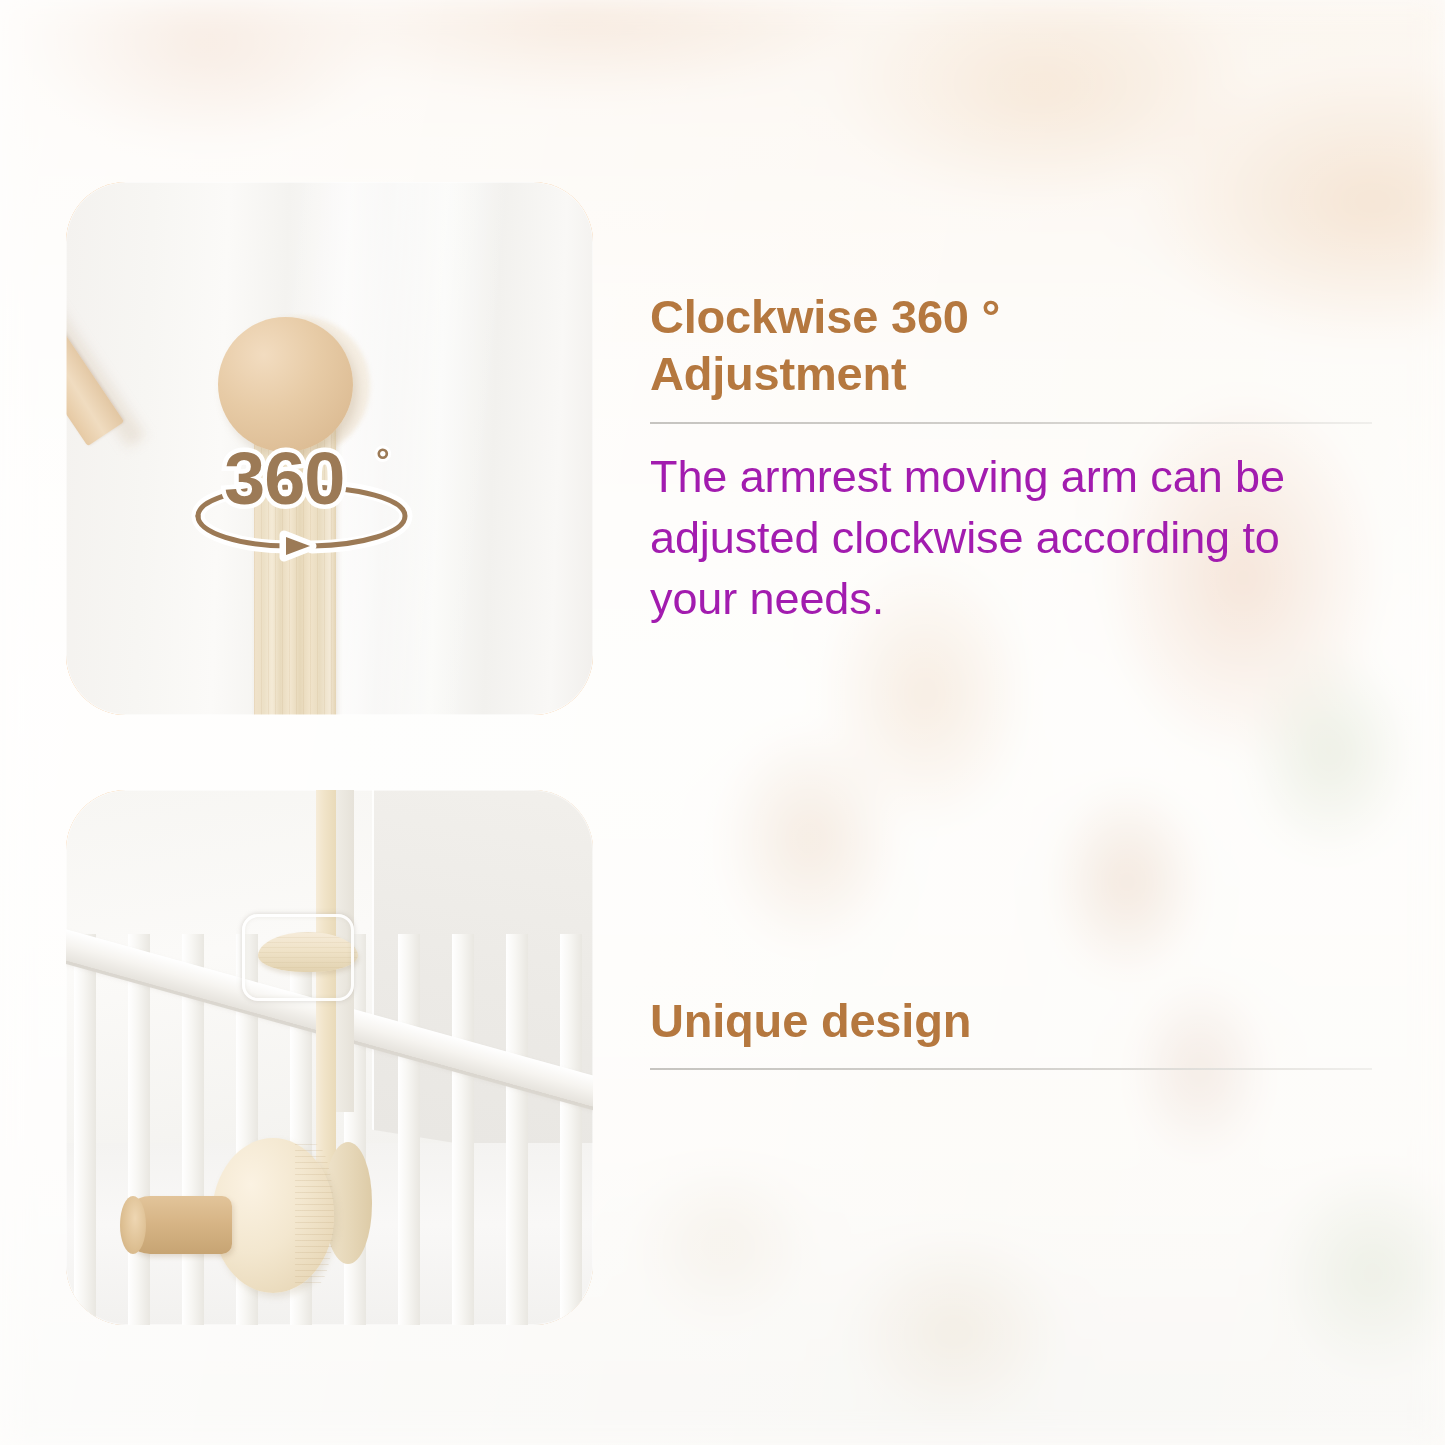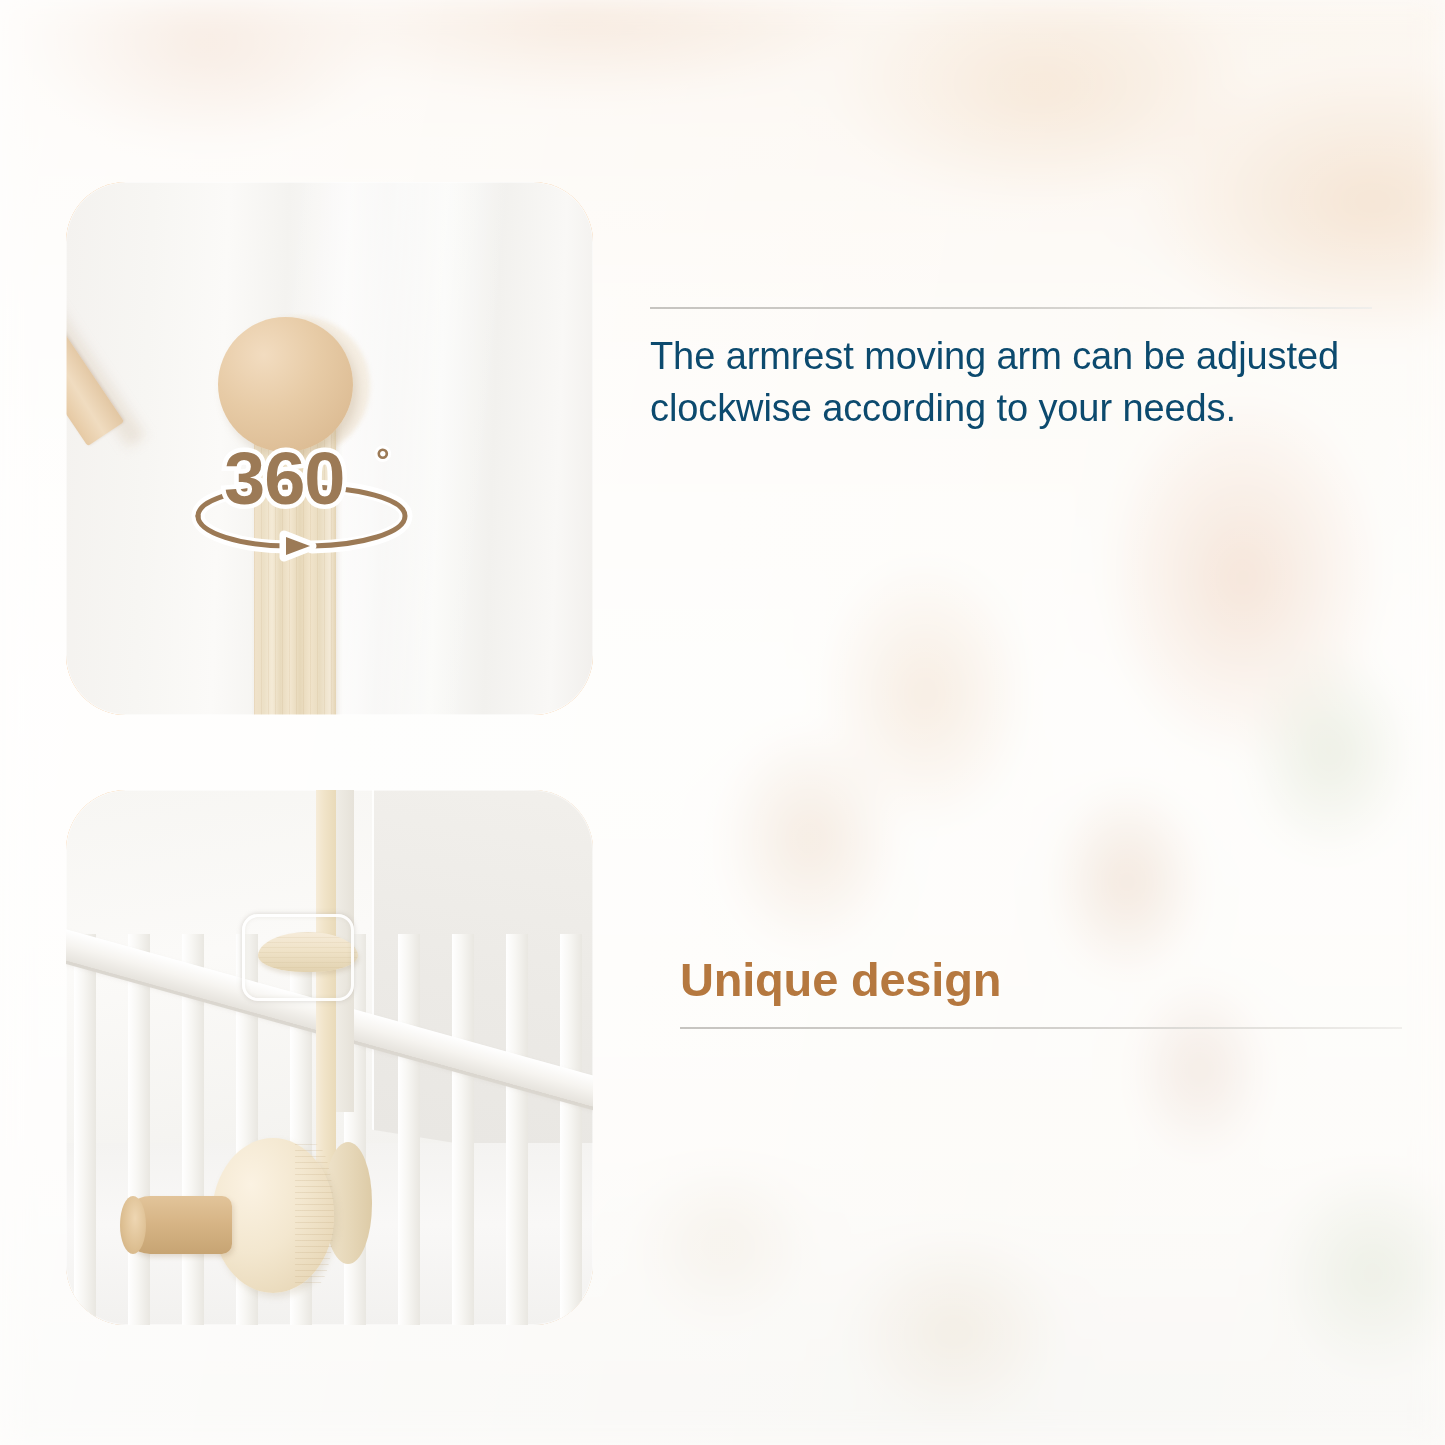--- a/index.html
+++ b/index.html
@@ -272,41 +272,41 @@
     box-shadow: inset 0 0 0 1px rgba(255,255,255,0.5);
   }
 
   
   .text-col {
     position: absolute;
     left: 650px;
     width: 725px;
   }
   .block-one { top: 288px; }
-  .block-two { top: 951px; margin-left: 30px; }
+  .block-two { top: 992px; }
 
   .feature-title {
     margin: 0;
     color: #b5783f;
     font-size: 47px;
     font-weight: bold;
     line-height: 1.22;
     letter-spacing: -0.2px;
     text-shadow: 0 1px 1px rgba(255,255,255,0.6);
   }
   .divider {
     margin-top: 19px;
     height: 2px;
     width: 722px;
     background: linear-gradient(90deg, #c6c4c0 0%, #d2d0cc 52%, #e6e4e0 84%, #f0efec 100%);
   }
   .feature-body {
     margin: 22px 0 0 0;
-    color: #0c4a6e;
-    font-size: 38px;
+    color: #a21caf;
+    font-size: 45px;
     line-height: 1.36;
     letter-spacing: -0.1px;
   }
 </style>
 </head>
 <body>
 
 <div class="page">
 
   <div class="bg-layer"></div>
@@ -377,20 +377,21 @@
       <div class="bp-highlight"></div>
 
       <div class="bp-disc-back"></div>
       <div class="bp-disc"></div>
       <div class="bp-peg"></div>
     </div>
     <div class="panel-gloss"></div>
   </div>
 
   <div class="text-col block-one">
+    <h2 class="feature-title"><span>Clockwise 360 °</span><br><span>Adjustment</span></h2>
     <div class="divider"></div>
     <p class="feature-body">The armrest moving arm can be adjusted clockwise according to your needs.</p>
   </div>
 
   <div class="text-col block-two">
     <h2 class="feature-title">Unique design</h2>
     <div class="divider"></div>
   </div>
 
 </div>

